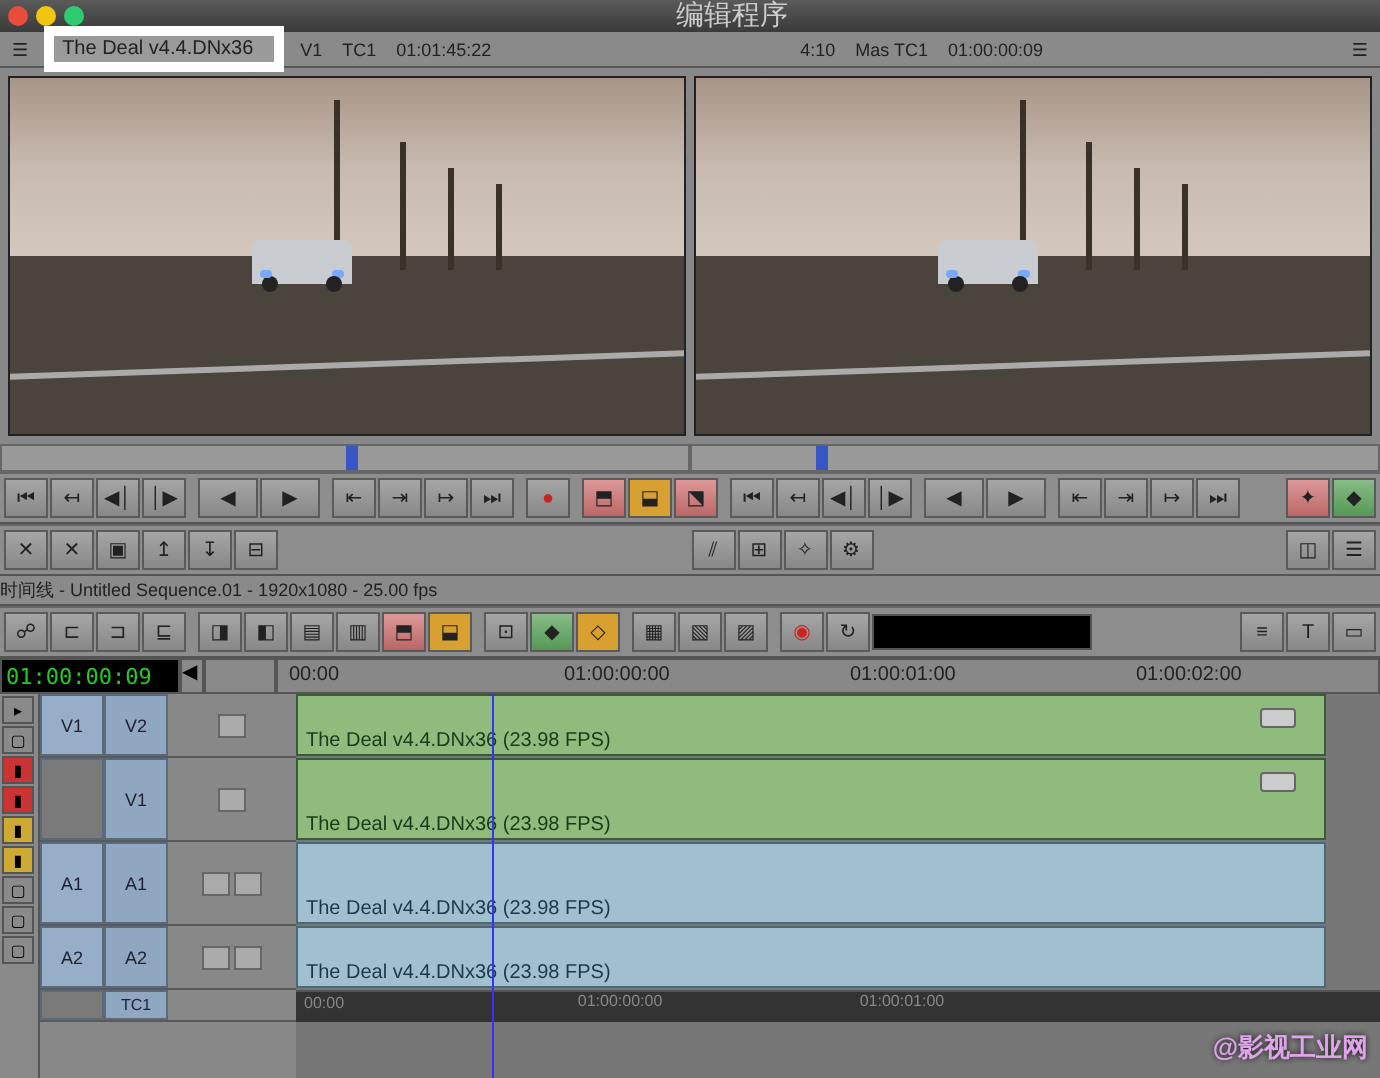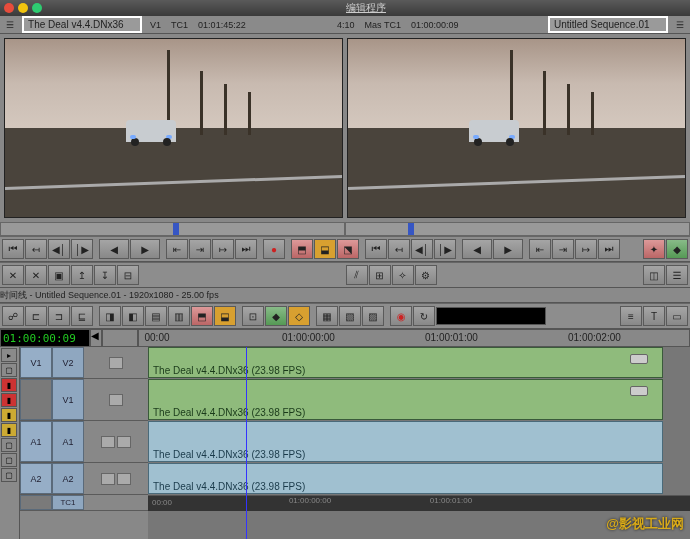--- a/index.html
+++ b/index.html
@@ -1,24 +1,24 @@
 <!DOCTYPE html>
 <html><head>
 <meta charset="utf-8">
 <style>
 * { margin: 0; padding: 0; box-sizing: border-box; font-family: Arial, sans-serif; font-size: 10px; }
 body { background: #333; width: 690px; height: 539px; overflow: hidden; position: relative; }
 
 .titlebar { height: 16px; background: linear-gradient(#5a5a5a,#3a3a3a); display: flex; align-items: center; gap: 4px; padding: 0 4px; color: #ccc; }
 .win-btn { width: 10px; height: 10px; border-radius: 50%; }
 .win-red { background: #e74c3c; } .win-yel { background: #f1c40f; } .win-grn { background: #2ecc71; }
-.titlebar .title { flex: 1; text-align: center; font-size: 10px; text-decoration: underline; }
+.titlebar .title { flex: 1; text-align: center; font-size: 14px; }
 
 .seq-bar { height: 18px; background: #8a8a8a; display: flex; align-items: center; padding: 0 4px; gap: 6px; border-bottom: 1px solid #555; }
-.seq-bar .dropdown { background: #9a9a9a; border: 2px solid #ffffff; padding: 1px 4px; min-width: 120px; color: #222; }
+.seq-bar .dropdown { background: #9a9a9a; border: 5px solid #ffffff; padding: 1px 4px; min-width: 120px; color: #222; }
 .seq-bar .tc-label { color: #222; font-size: 9px; padding: 0 2px; }
 .seq-bar .spacer { flex: 1; }
 
 .viewers { height: 188px; background: #888; display: flex; padding: 4px; gap: 4px; }
 .viewer { flex: 1; background: linear-gradient(180deg,#b8a89a 0%,#c4b5a8 45%,#9a8570 48%,#5a5248 52%,#4a443c 100%); position: relative; border: 1px solid #222; overflow: hidden; }
 .sky { position:absolute; inset:0 0 50% 0; background: linear-gradient(180deg,#a89588 0%, #c8bab0 50%, #d4c8be 100%);}
 .road { position:absolute; inset:50% 0 0 0; background:#4a443c;}
 .road::after{content:"";position:absolute;left:0;right:0;top:60%;height:3px;background:#aaa;transform:skewY(-2deg);}
 .pole { position:absolute; width:3px; background:#3a3228; }
 .car { position:absolute; bottom:42%; width:50px; height:22px; background:#c8ccd0; border-radius:4px 4px 0 0; }
@@ -65,21 +65,21 @@
 .mini-btn{width:14px;height:12px;background:#aaa;border:1px solid #666;}
 
 .clip{position:absolute;left:0;border:1px solid #3a5a3a;font-size:8px;color:#1a3a1a;padding-top:1px;}
 .clip.v{background:#8fbb7c;}
 .clip.a{background:#a0c0d0;border-color:#4a6a7a;color:#1a3a4a;}
 .clip .label{position:absolute;left:4px;bottom:1px;}
 .clip .fx{position:absolute;right:14px;top:6px;width:18px;height:10px;background:#ccc;border:1px solid #666;border-radius:2px;}
 
 .tc-track{height:16px;background:#333;border-top:1px solid #555;}
 
-.watermark{position:absolute;right:6px;bottom:6px;color:#eab308;font-size:13px;opacity:.85;font-weight:bold;text-shadow:0 0 3px #000;}
+.watermark{position:absolute;right:6px;bottom:6px;color:#f0abfc;font-size:13px;opacity:.85;font-weight:bold;text-shadow:0 0 3px #000;}
 </style>
 </head>
 <body>
 
 <div class="titlebar">
   <div class="win-btn win-red"></div>
   <div class="win-btn win-yel"></div>
   <div class="win-btn win-grn"></div>
   <div class="title">编辑程序</div>
 </div>
@@ -88,21 +88,20 @@
   <span class="tc-label">☰</span>
   <div class="dropdown">The Deal v4.4.DNx36</div>
   <span class="tc-label">V1</span>
   <span class="tc-label">TC1</span>
   <span class="tc-label">01:01:45:22</span>
   <span class="spacer"></span>
   <span class="tc-label">4:10</span>
   <span class="tc-label">Mas TC1</span>
   <span class="tc-label">01:00:00:09</span>
   <span class="spacer"></span>
-  <div class="dropdown">Untitled Sequence.01</div>
   <span class="tc-label">☰</span>
 </div>
 
 <div class="viewers">
   <div class="viewer">
     <div class="sky"></div>
       <div class="road"></div>
     <div class="pole" style="left:48%;top:6%;height:48%;"></div>
     <div class="pole" style="left:58%;top:18%;height:36%;"></div>
     <div class="pole" style="left:65%;top:25%;height:29%;"></div>

